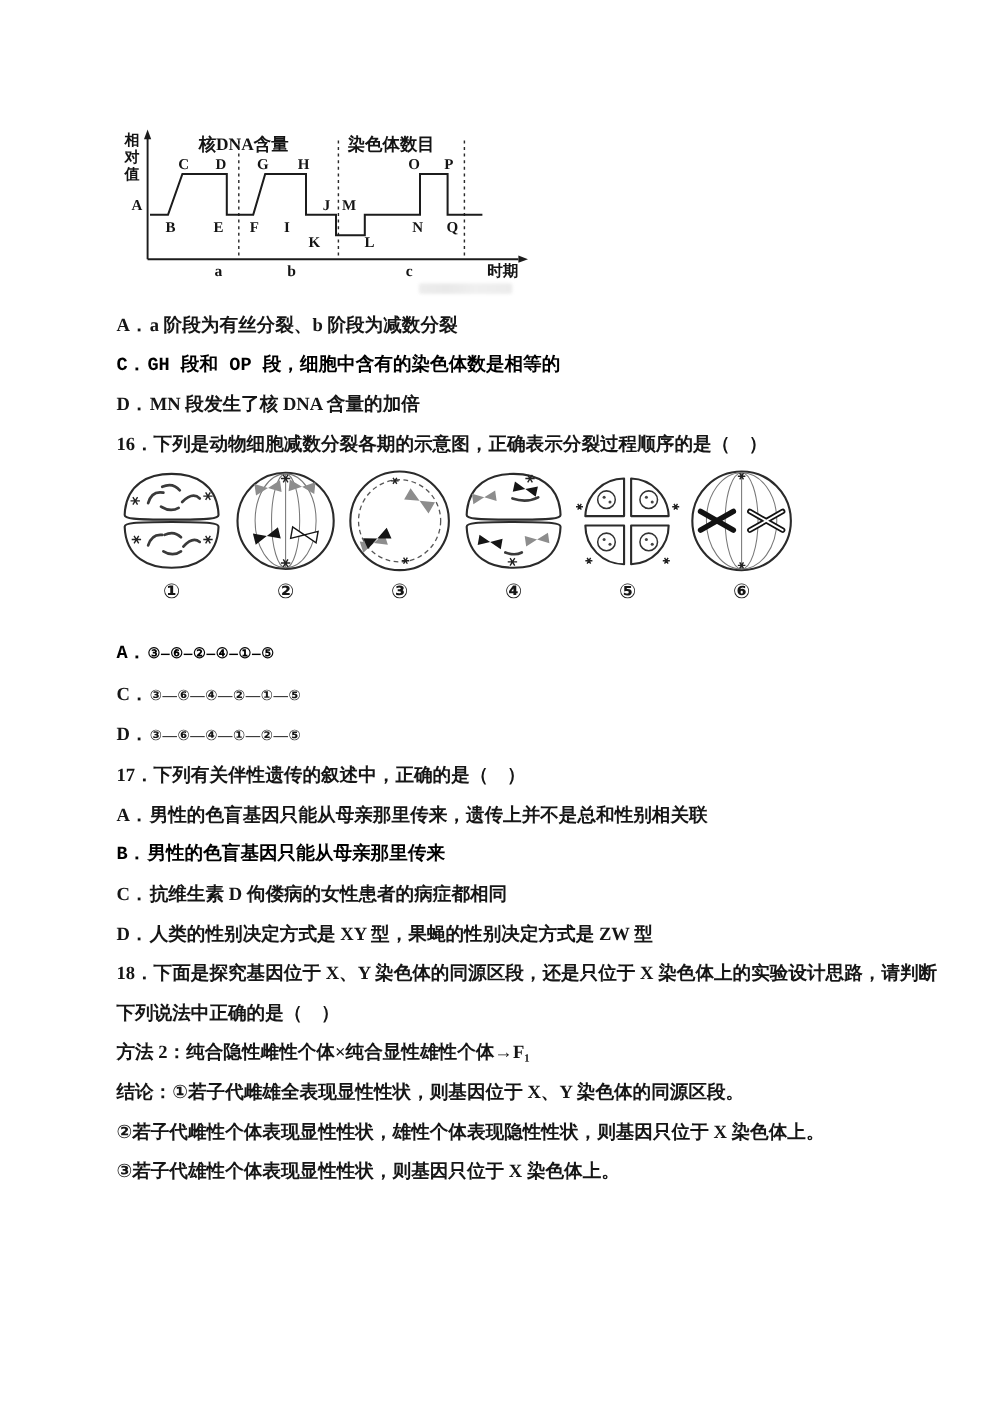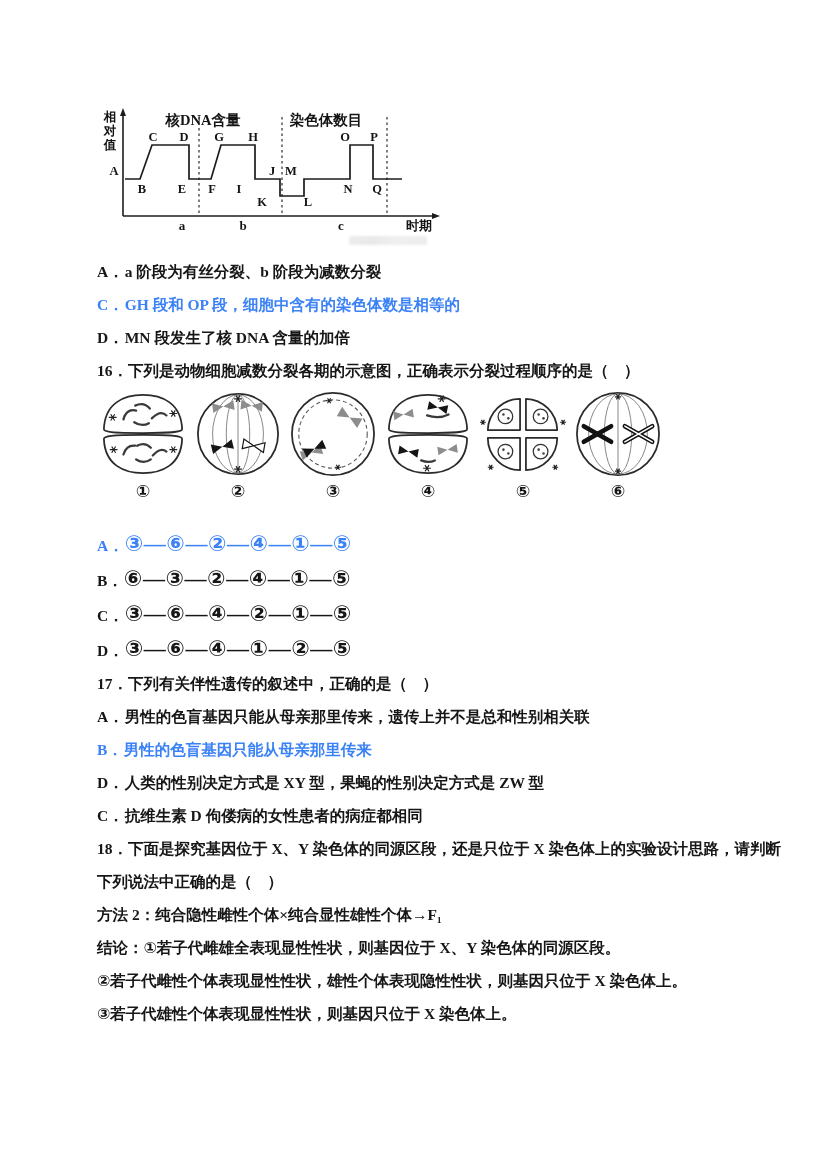--- a/index.html
+++ b/index.html
@@ -3,23 +3,23 @@
 <meta charset="utf-8">
 <style>
   html,body{margin:0;padding:0;background:#ffffff;}
   .page{
     position:relative; width:826px; height:1169px; background:#fff;
     box-sizing:border-box; padding:103px 80px 0 97px; overflow:hidden;
     font-family:"Liberation Serif","DejaVu Sans",sans-serif;
     font-weight:700; font-size:15.5px; color:#161616;
   }
   p.line{margin:0; line-height:33px; white-space:nowrap;}
-  .red{color:#3b82f6;}
+  .red{color:#000000;font-family:Liberation Mono, monospace;}
   .opt-label{margin-right:1px;}
-  .seq{font-size:22px; letter-spacing:.5px;}
+  .seq{font-size:12px; letter-spacing:.5px;}
 
   
   .figure-wrap{width:346px; height:136px; margin:0 0 16px 6px; position:relative;}
   svg.chart{display:block;}
   svg.chart .axis{stroke:#1c1c1c; stroke-width:1.6; fill:none;}
   svg.chart .curve{stroke:#1c1c1c; stroke-width:1.7; fill:none; stroke-linejoin:miter;}
   svg.chart .div{stroke:#2a2a2a; stroke-width:1.2; stroke-dasharray:2.5 3; fill:none;}
   svg.chart text{font-family:"Liberation Serif","DejaVu Sans",sans-serif; font-weight:700; fill:#141414;}
   svg.chart .pt{font-size:12.5px;}
   svg.chart .ttl{font-size:14.5px;}
@@ -264,29 +264,28 @@
           </g>
         <g transform="translate(47,83)">
             <path class="astp" d="M-3.2,0H3.2M-1.6,-2.6L1.6,2.6M-1.6,2.6L1.6,-2.6"></path>
           </g>
       </svg>
       <div class="cell-num">⑥</div>
     </figure>
   </div>
 
   <p class="line red"><span class="opt-label">A．</span><span class="seq">③—⑥—②—④—①—⑤</span></p>
-  <p class="line"><span class="opt-label">B．</span><span class="seq">⑥—③—②—④—①—⑤</span></p>
   <p class="line"><span class="opt-label">C．</span><span class="seq">③—⑥—④—②—①—⑤</span></p>
   <p class="line"><span class="opt-label">D．</span><span class="seq">③—⑥—④—①—②—⑤</span></p>
 
   <p class="line">17．下列有关伴性遗传的叙述中，正确的是（　）</p>
   <p class="line"><span class="opt-label">A．</span><span>男性的色盲基因只能从母亲那里传来，遗传上并不是总和性别相关联</span></p>
   <p class="line red"><span class="opt-label">B．</span><span>男性的色盲基因只能从母亲那里传来</span></p>
+  <p class="line"><span class="opt-label">C．</span><span>抗维生素 D 佝偻病的女性患者的病症都相同</span></p>
   <p class="line"><span class="opt-label">D．</span><span>人类的性别决定方式是 XY 型，果蝇的性别决定方式是 ZW 型</span></p>
-  <p class="line"><span class="opt-label">C．</span><span>抗维生素 D 佝偻病的女性患者的病症都相同</span></p>
 
   <p class="line">18．下面是探究基因位于 X、Y 染色体的同源区段，还是只位于 X 染色体上的实验设计思路，请判断</p>
   <p class="line">下列说法中正确的是（　）</p>
   <p class="line">方法 2：纯合隐性雌性个体×纯合显性雄性个体→F₁</p>
   <p class="line">结论：①若子代雌雄全表现显性性状，则基因位于 X、Y 染色体的同源区段。</p>
   <p class="line">②若子代雌性个体表现显性性状，雄性个体表现隐性性状，则基因只位于 X 染色体上。</p>
   <p class="line">③若子代雄性个体表现显性性状，则基因只位于 X 染色体上。</p>
 
 </div>
 

